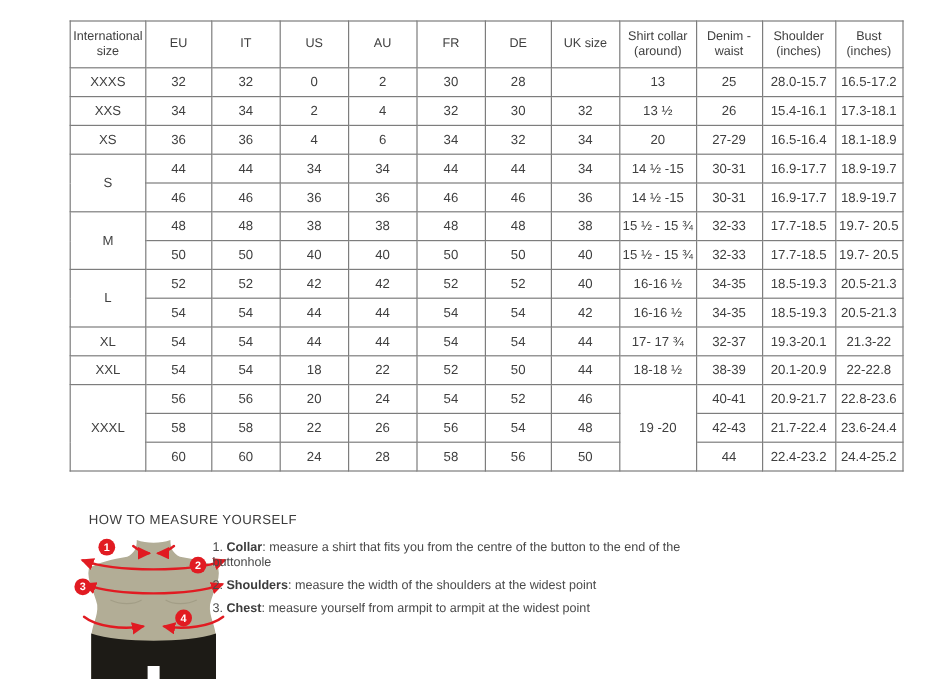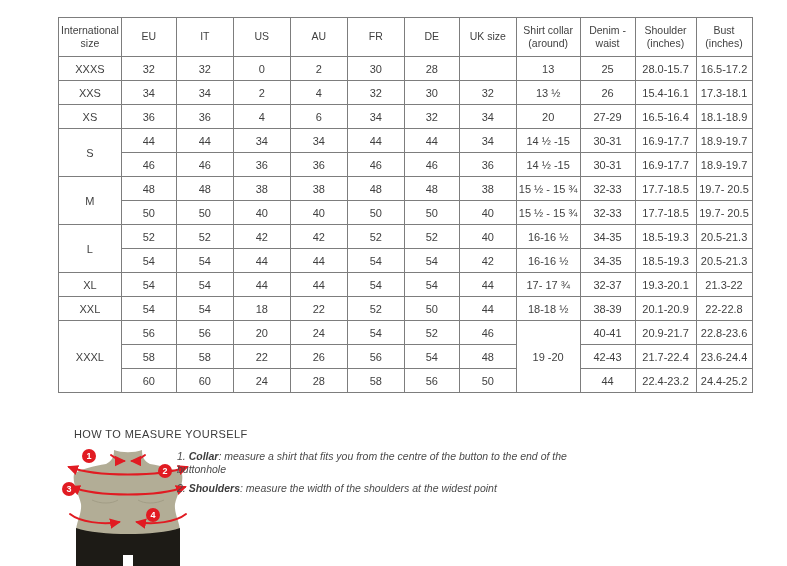--- a/index.html
+++ b/index.html
@@ -28,21 +28,21 @@
   .figure-wrap svg { position:absolute; left:0; top:0; }
   .badge {
     position:absolute; width:14px; height:14px; border-radius:50%;
     background:#e11b22; color:#ffffff; font-size:9px; font-weight:bold;
     line-height:14px; text-align:center;
   }
   ol.measure-list {
     position:absolute; left:177px; top:450px; margin:0; padding:0; list-style:none;
     font-size:10.5px; color:#4a4a4a; width:440px;
   }
-  ol.measure-list li { margin-bottom:6px; line-height:1.25;font-style:italic; }
+  ol.measure-list li { margin-bottom:6px; line-height:1.25; }
   ol.measure-list b { color:#3d3d3d; }
 </style>
 </head>
 <body>
 
 <table class="size-table">
   <colgroup>
     <col style="width:58px">
       <col style="width:55px">
       <col style="width:57px">
@@ -307,13 +307,14 @@
   </svg>
   <div class="badge" style="left:20px; top:1px;">1</div>
   <div class="badge" style="left:96px; top:16px;">2</div>
   <div class="badge" style="left:0px;  top:34px;">3</div>
   <div class="badge" style="left:84px; top:60px;">4</div>
 </div>
 
 <ol class="measure-list">
   <li><span>1.</span> <b>Collar</b><span>: measure a shirt that fits you from the centre of the button to the end of the buttonhole</span></li>
   <li><span>2.</span> <b>Shoulders</b><span>: measure the width of the shoulders at the widest point</span></li>
+  <li><span>3.</span> <b>Chest</b><span>: measure yourself from armpit to armpit at the widest point</span></li>
 </ol>
 
 </body></html>

